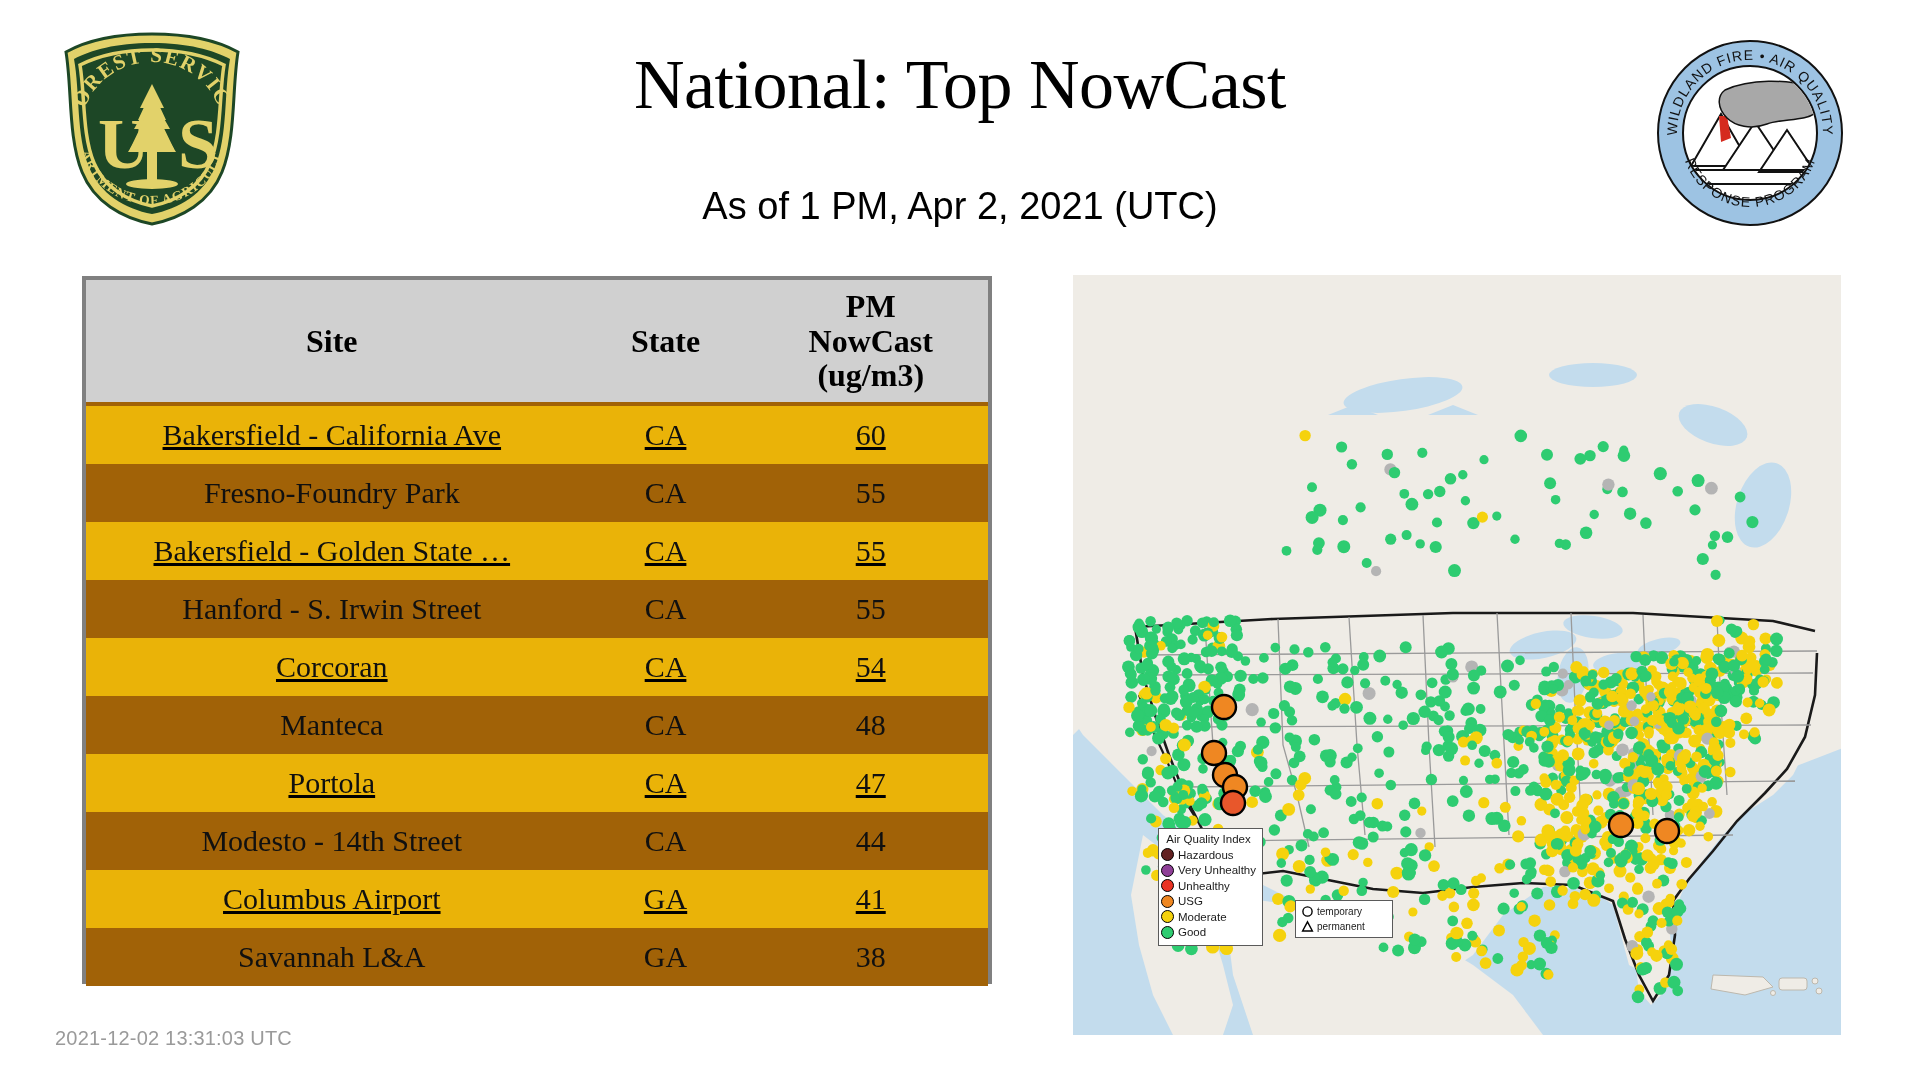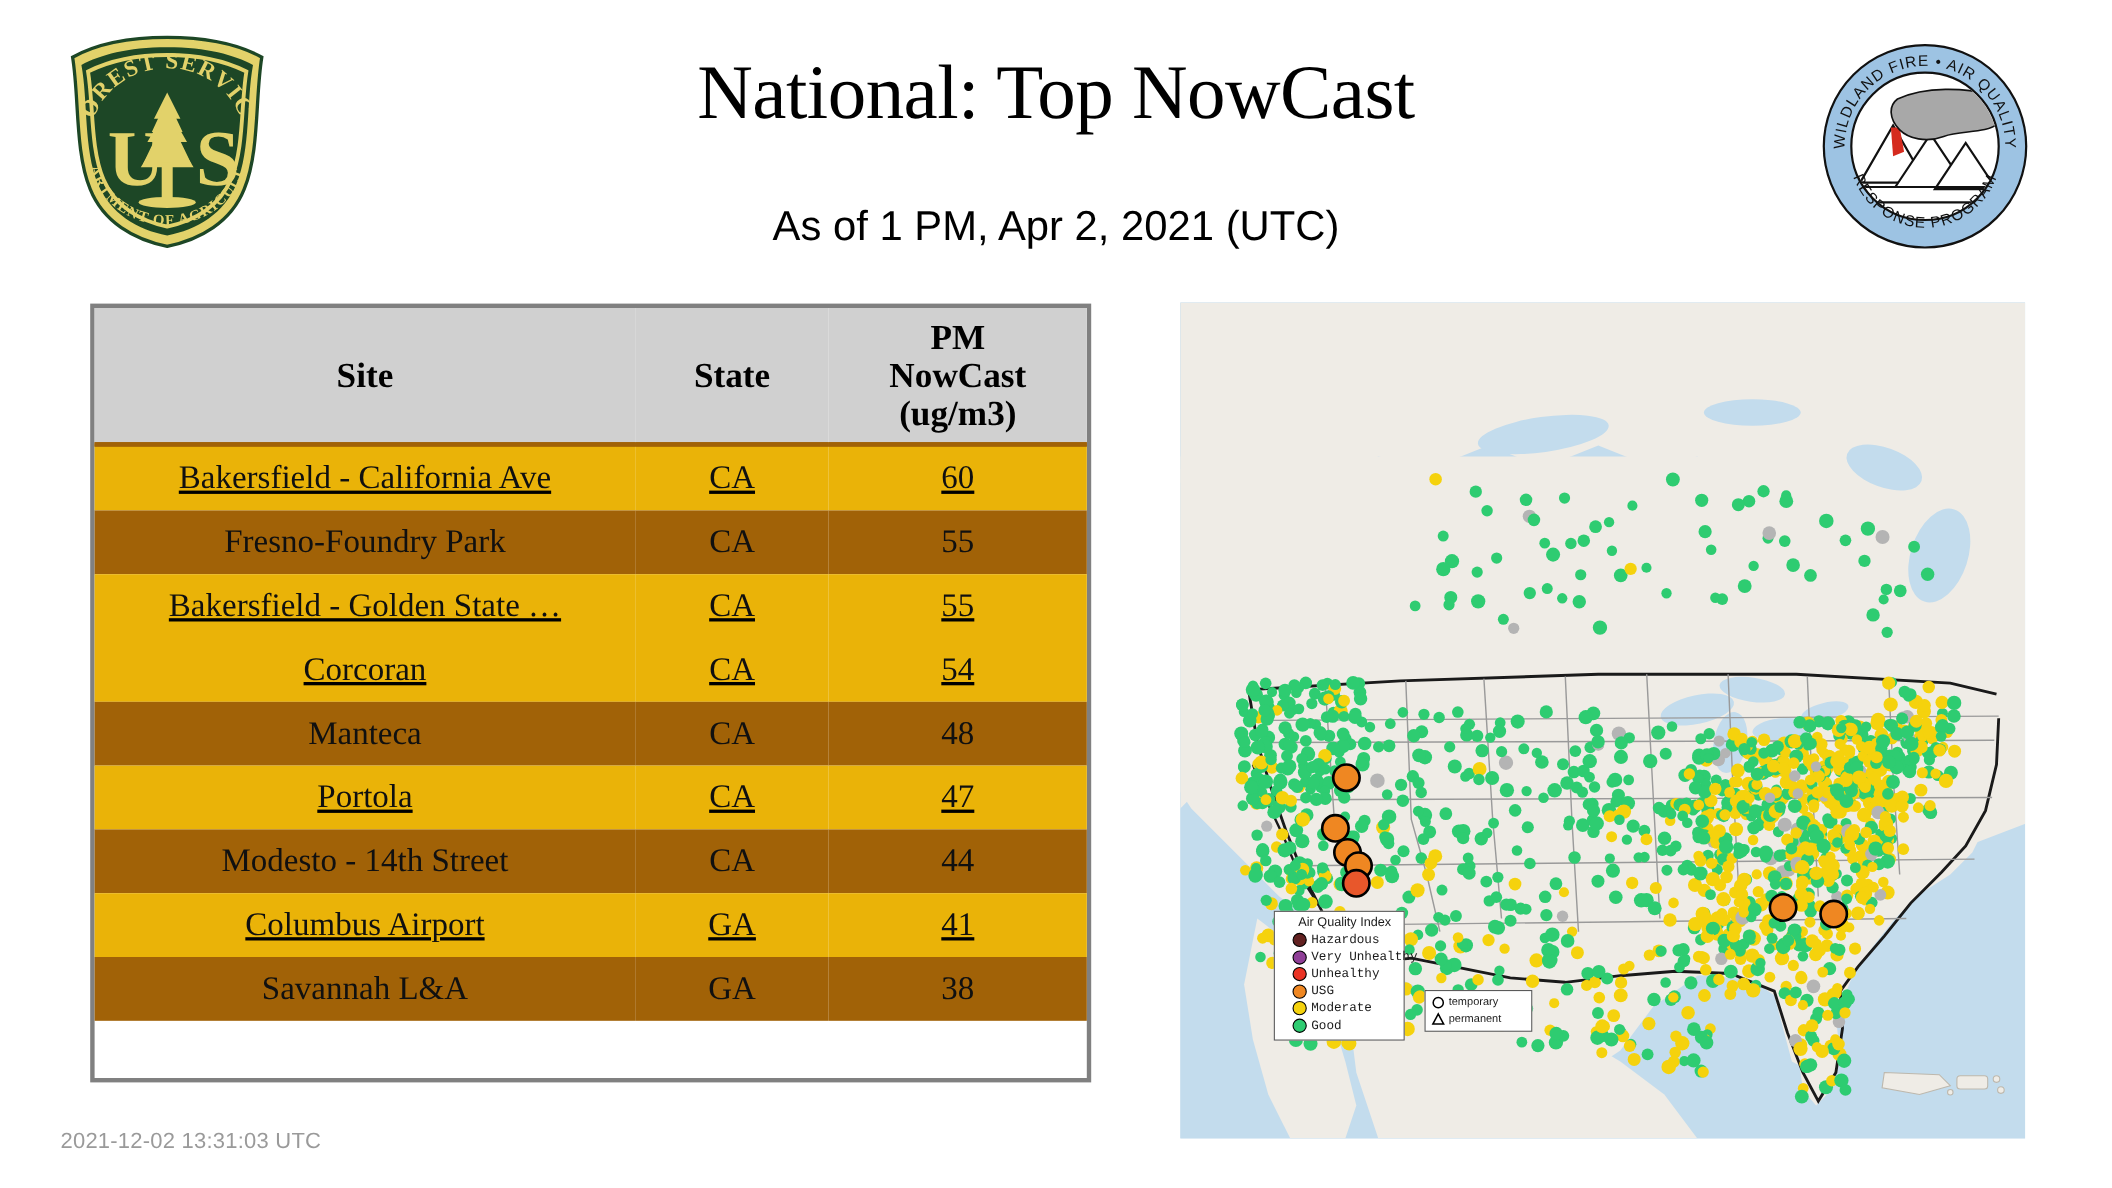--- a/index.html
+++ b/index.html
@@ -54,23 +54,23 @@
   
   #map-panel{
     position:absolute;left:1073px;top:275px;width:768px;height:760px;
     background:#c3dced;overflow:hidden;
   }
   #map-land{position:absolute;inset:0;}
   .legend-box{
     position:absolute;background:#ffffff;border:1px solid #5a5a5a;
     font-family:"Liberation Sans",sans-serif;color:#1a1a1a;
   }
-  #aqi-legend{left:85px;top:553px;width:95px;padding:4px 6px 5px 16px;}
+  #aqi-legend{left:85px;top:553px;width:95px;padding:4px 6px 5px 2px;}
   #aqi-legend .lg-title{font-size:11.5px;text-align:center;margin-bottom:2px;color:#1a1a1a;}
-  #aqi-legend .lg-row{display:flex;align-items:center;height:15.5px;font-family:Liberation Mono, monospace;}
+  #aqi-legend .lg-row{display:flex;align-items:center;height:15.5px;}
   #aqi-legend .lg-dot{
     width:11px;height:11px;border-radius:50%;border:1px solid #000;
     margin-right:4px;flex:0 0 auto;
   }
   #aqi-legend .lg-label{font-size:11.5px;white-space:nowrap;}
 
   #sym-legend{left:222px;top:625px;width:86px;padding:3px 5px;}
   #sym-legend .sym-row{display:flex;align-items:center;height:15px;}
   #sym-legend .sym-label{font-size:10px;margin-left:3px;}
 
@@ -173,20 +173,25 @@
           <td>CA</td>
           <td>60</td>
         </tr>
         <tr class="even">
           <td>Fresno-Foundry Park</td>
           <td>CA</td>
           <td>55</td>
         </tr>
         <tr class="odd">
           <td>Bakersfield - Golden State …</td>
+          <td>CA</td>
+          <td>55</td>
+        </tr>
+        <tr class="even">
+          <td>Hanford - S. Irwin Street</td>
           <td>CA</td>
           <td>55</td>
         </tr>
         <tr class="odd">
           <td>Corcoran</td>
           <td>CA</td>
           <td>54</td>
         </tr>
         <tr class="even">
           <td>Manteca</td>

